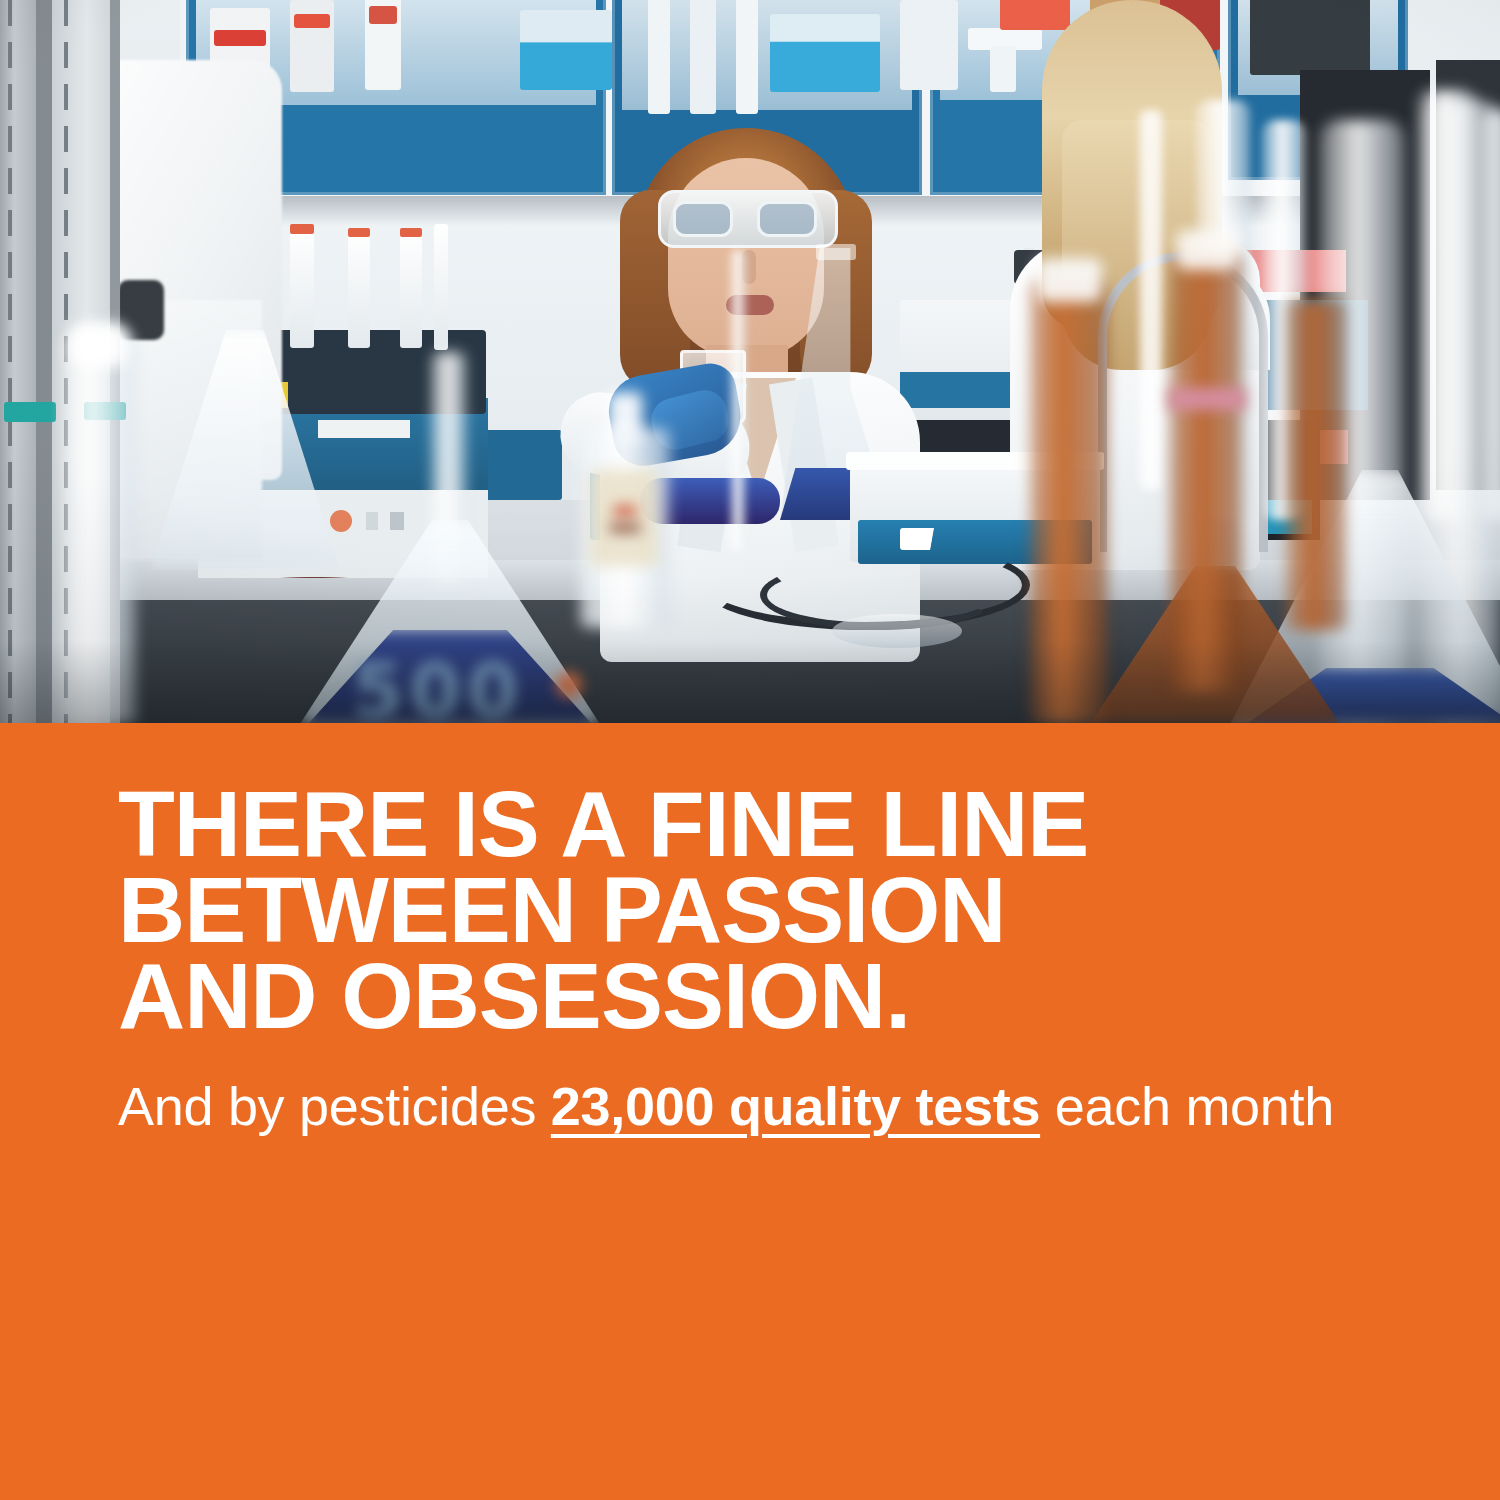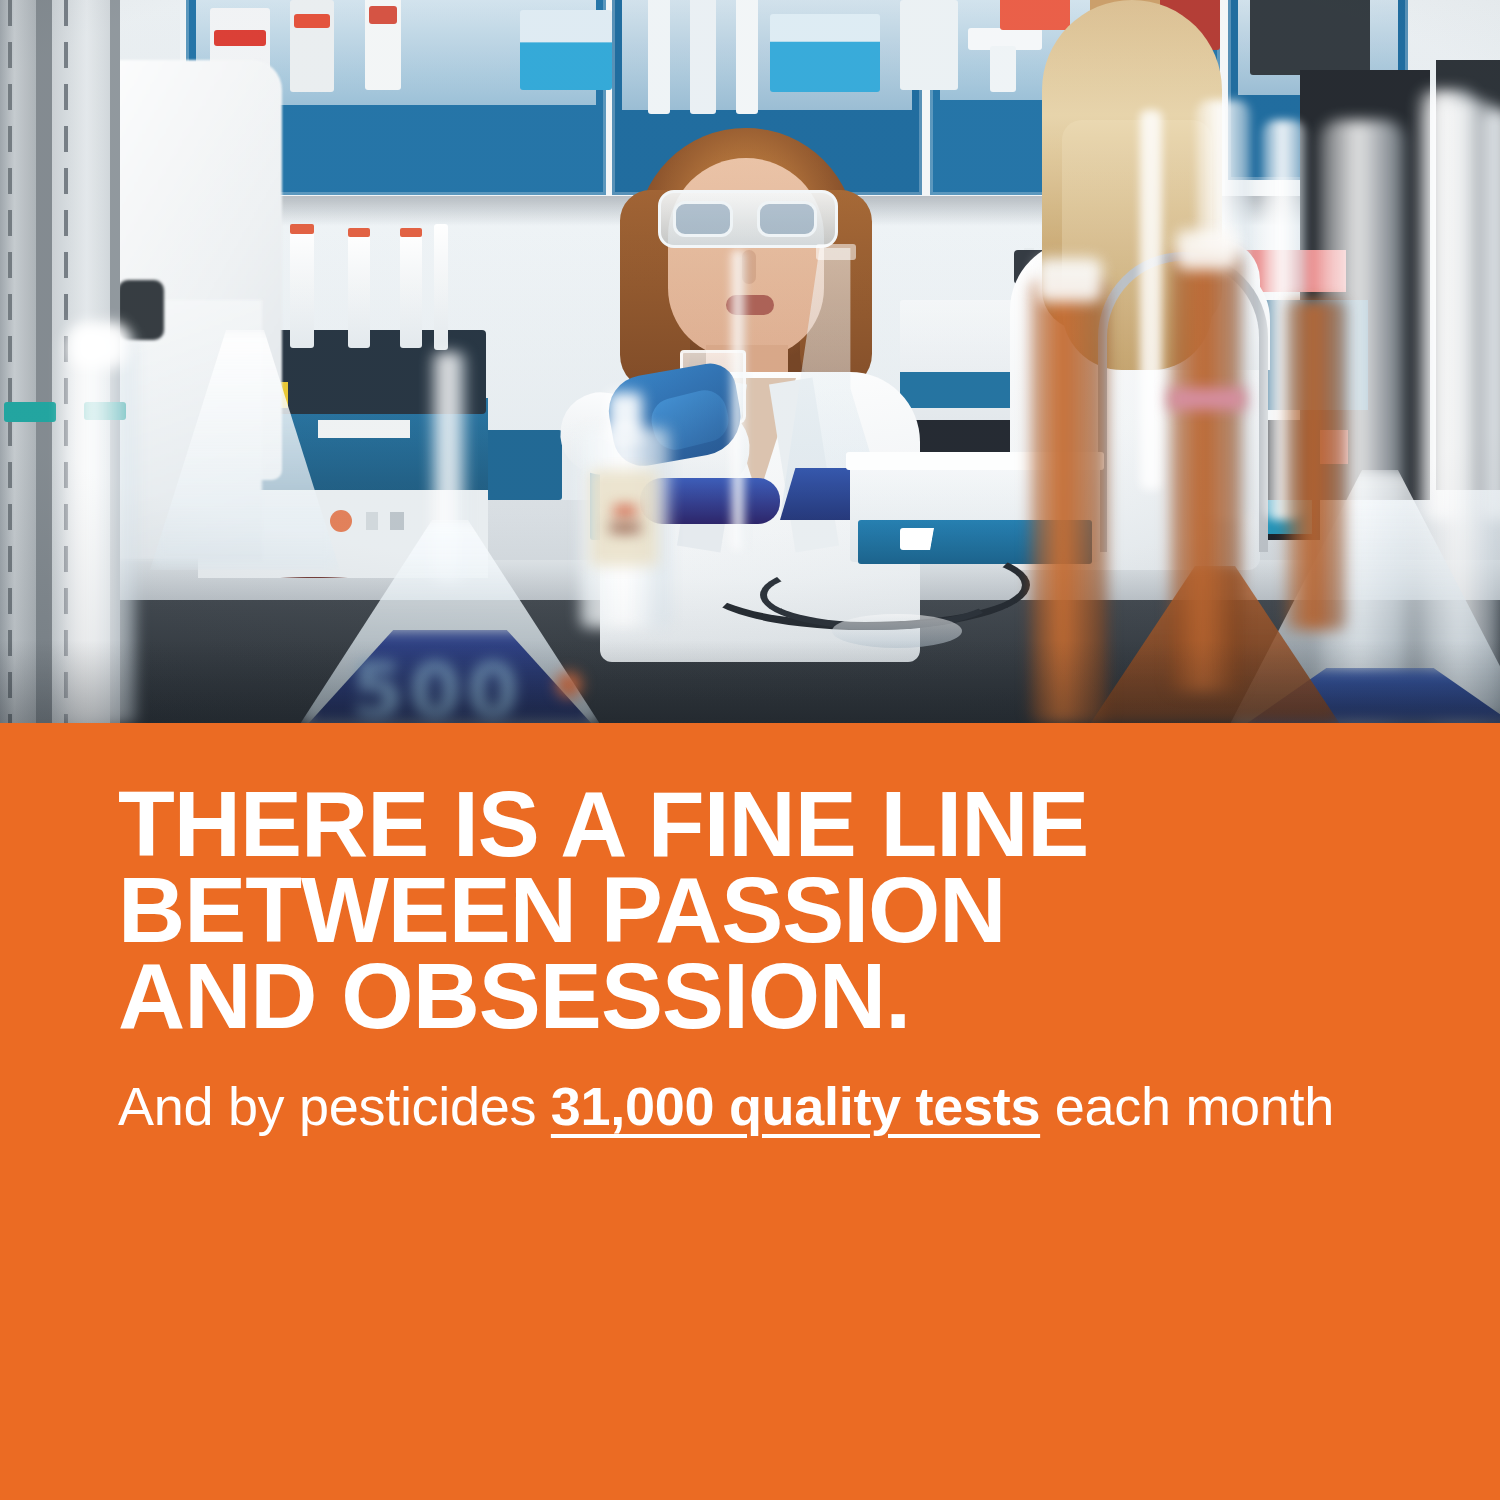--- a/index.html
+++ b/index.html
@@ -605,17 +605,17 @@
     <div class="ph photo-grade"></div>
     <div class="ph photo-bottomfade"></div>
   </div>
 
   <div class="panel">
 
     <h1 class="headline">THERE IS A FINE LINE
 BETWEEN PASSION
 AND OBSESSION.</h1>
 
-    <p class="body-copy"><span>And by pesticides </span><span class="hl">31,000 quality tests</span><span> each month we’ve happily crossed it! At NOW, we have 100+ scientists that are trained on the most cutting-edge analytical instruments to test for everything from pesticides to potency.</span></p>
+    <p class="body-copy"><span>And by pesticides </span><span class="hl">23,000 quality tests</span><span> each month we’ve happily crossed it! At NOW, we have 100+ scientists that are trained on the most cutting-edge analytical instruments to test for everything from pesticides to potency.</span></p>
 
   </div>
 
 </div>
 
 </body></html>

